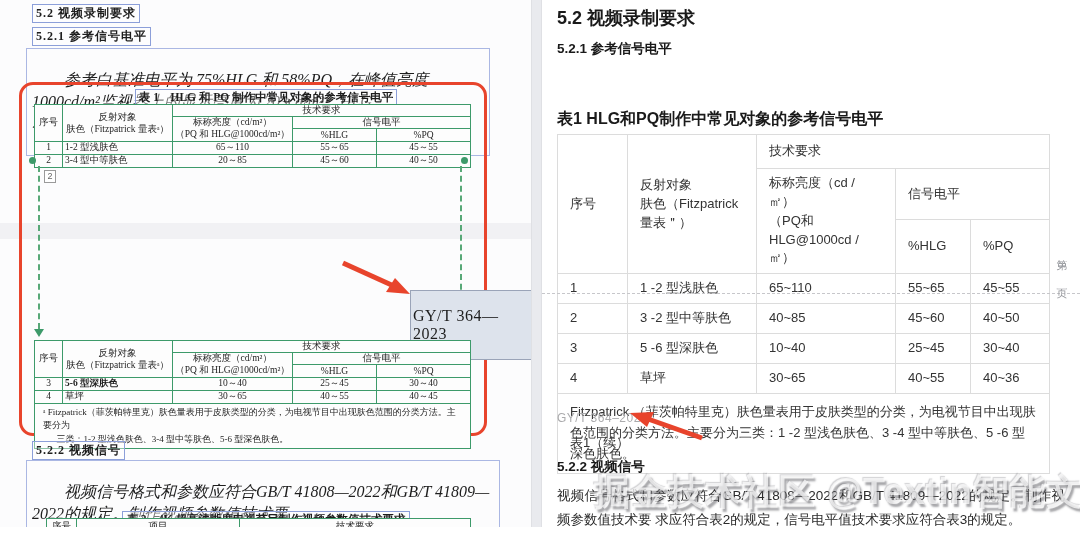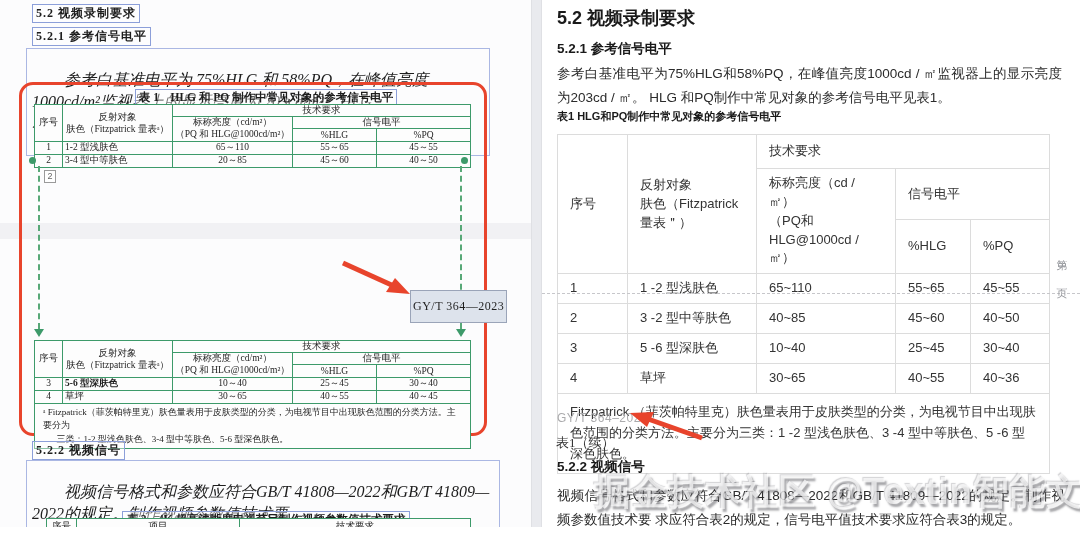--- a/index.html
+++ b/index.html
@@ -17,32 +17,32 @@
   .red-region { position:absolute; left:19px; top:82px; width:468px; height:354px; border:3px solid #e8442c; border-radius:14px; }
   .center-line { position:absolute; left:0; width:532px; text-align:center; }
   .t-title { font-weight:bold; font-size:11.5px;text-align:right; }
   .scan-table { position:absolute; border-collapse:collapse; table-layout:fixed; font-size:9.5px; line-height:1.15; background:#fdfdfd; }
   .scan-table th, .scan-table td { border:1px solid #3d9a6a; text-align:center; font-weight:normal; padding:0 2px; overflow:hidden; white-space:nowrap; }
   .scan-table .fn { text-align:left; white-space:normal; font-size:9px; line-height:1.5; padding:2px 8px; }
   .dot { position:absolute; width:7px; height:7px; border-radius:50%; background:#3d9a6a; }
   .badge { position:absolute; font-family:"Liberation Sans",sans-serif; font-size:9px; color:#666; border:1px solid #9a9a9a; background:#fff; padding:0 2.5px; line-height:11px; }
   .dash-v { position:absolute; width:0; border-left:2px dashed #57a877; }
   .tri-down { position:absolute; width:0; height:0; border-left:5px solid transparent; border-right:5px solid transparent; border-top:8px solid #3d9a6a; }
-  .gyt-scan { position:absolute; font-size:12px; letter-spacing:.5px; background:#dde3ec; border:1px solid #9aa4b8; padding:8px 2px; }
+  .gyt-scan { position:absolute; font-size:16px; letter-spacing:.5px; background:#dde3ec; border:1px solid #9aa4b8; padding:16px 2px; }
   .annot-svg { position:absolute; overflow:visible; }
 
   
   .divider { position:absolute; left:531px; top:0; width:11px; height:534px; background:#e9eaee; border-left:1px solid #dfe0e4; border-right:1px solid #dfe0e4; }
 
   
   .parsed-panel { position:absolute; left:542px; top:0; width:538px; height:534px; background:#fff; overflow:hidden; color:#262626; }
   .p-h1 { position:absolute; left:15px; top:6px; font-size:18px; font-weight:bold; color:#1a1a1a; }
   .p-h2 { position:absolute; font-size:13.5px; font-weight:bold; color:#1a1a1a; }
   .p-para { position:absolute; font-size:13.5px; line-height:1.78; color:#2b2b2b; text-align:justify; }
-  .p-caption { position:absolute; font-size:11px; font-weight:bold; color:#1a1a1a; }
+  .p-caption { position:absolute; font-size:16px; font-weight:bold; color:#1a1a1a; }
   .p-table { position:absolute; left:15px; top:134px; width:492px; border-collapse:collapse; table-layout:fixed; font-size:13px; color:#333; background:#fff; }
   .p-table th, .p-table td { border:1px solid #dcdcdc; font-weight:normal; text-align:left; vertical-align:middle; padding:5px 12px; line-height:1.45; }
   .p-table .pfn { line-height:1.6; padding:8px 12px; }
   .dotted-break { position:absolute; left:0; top:293px; width:538px; border-top:1px dashed #c7c7cb; }
   .page-marker { position:absolute; left:511px; top:249px; writing-mode:vertical-rl; font-size:11px; color:#97999e; letter-spacing:4px; background:#fff; padding:2px 1px; }
   .gyt-parsed { position:absolute; left:15px; top:411px; font-size:12px; color:#ababad; letter-spacing:.5px; }
   .p-plain { position:absolute; font-size:13px; color:#333; }
   .watermark { position:absolute; left:52px; top:468px; white-space:nowrap; font-size:36px; font-weight:bold; letter-spacing:1px;
                color:rgba(255,255,255,.70);
                text-shadow:2px 3px 2px rgba(95,95,100,.55), -1px -1px 1px rgba(130,130,135,.35);
@@ -214,21 +214,20 @@
     </tbody>
       </table>
   </div>
 
   <div class="divider"></div>
 
   <div class="parsed-panel">
 
     <div class="p-h1">5.2 视频录制要求</div>
     <div class="p-h2" style="left:15px; top:40px;">5.2.1 参考信号电平</div>
-    <div class="p-para" style="left:15px; top:62px; width:505px;">参考白基准电平为75%HLG和58%PQ，在峰值亮度1000cd / ㎡监视器上的显示亮度为203cd / ㎡。 HLG 和PQ制作中常见对象的参考信号电平见表1。</div>
     <div class="p-caption" style="left:15px; top:109px;">表1 HLG和PQ制作中常见对象的参考信号电平</div>
 
     <table class="p-table">
       <colgroup>
           <col style="width:70px">
           <col style="width:129px">
           <col style="width:139px">
           <col style="width:75px">
           <col style="width:79px">
         </colgroup>
@@ -289,20 +288,20 @@
 
     <div class="dotted-break"></div>
     <div class="page-marker">第 8 页</div>
 
     <div class="gyt-parsed">GY/T 364–2023</div>
     <svg class="annot-svg" style="left:80px; top:406px;" width="86" height="38" viewBox="0 0 86 38">
       <line x1="80" y1="32" x2="26" y2="13" stroke="#e8442c" stroke-width="5"></line>
       <polygon points="8,7 32,6 25,21" fill="#e8442c"></polygon>
     </svg>
 
-    <div class="p-plain" style="left:14px; top:434px;font-family:Liberation Serif, serif;">表1（续）</div>
+    <div class="p-plain" style="left:28px; top:434px;">表1（续）</div>
     <div class="p-h2" style="left:15px; top:458px;">5.2.2 视频信号</div>
     <div class="p-para" style="left:15px; top:484px; width:508px;">视频信号格式和参数应符合GB/T 41808—2022和GB/T 41809—2022的规定。制作视频参数值技术要 求应符合表2的规定，信号电平值技术要求应符合表3的规定。</div>
 
     <div class="watermark">掘金技术社区 @Textin智能文档云平台</div>
   </div>
 
 </div>
 
 </body></html>

